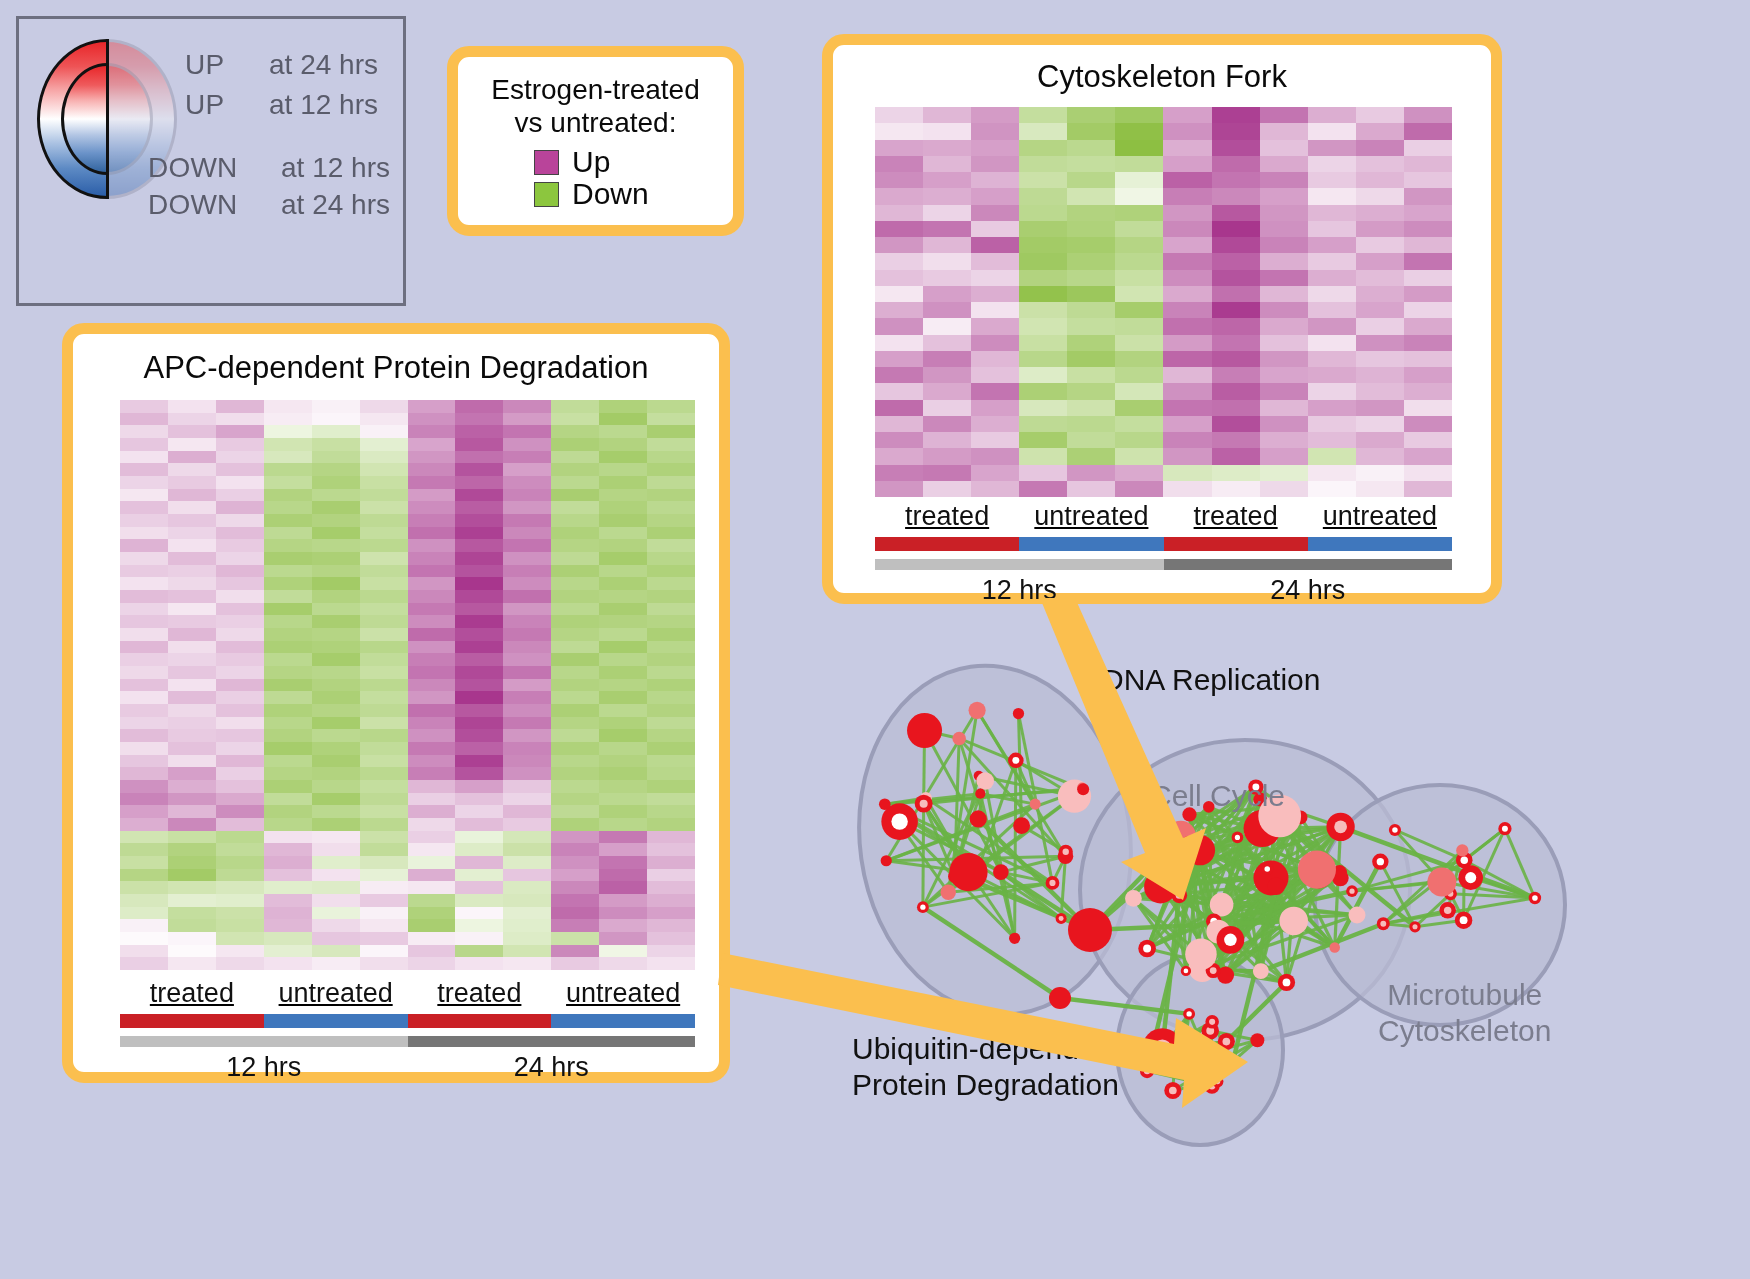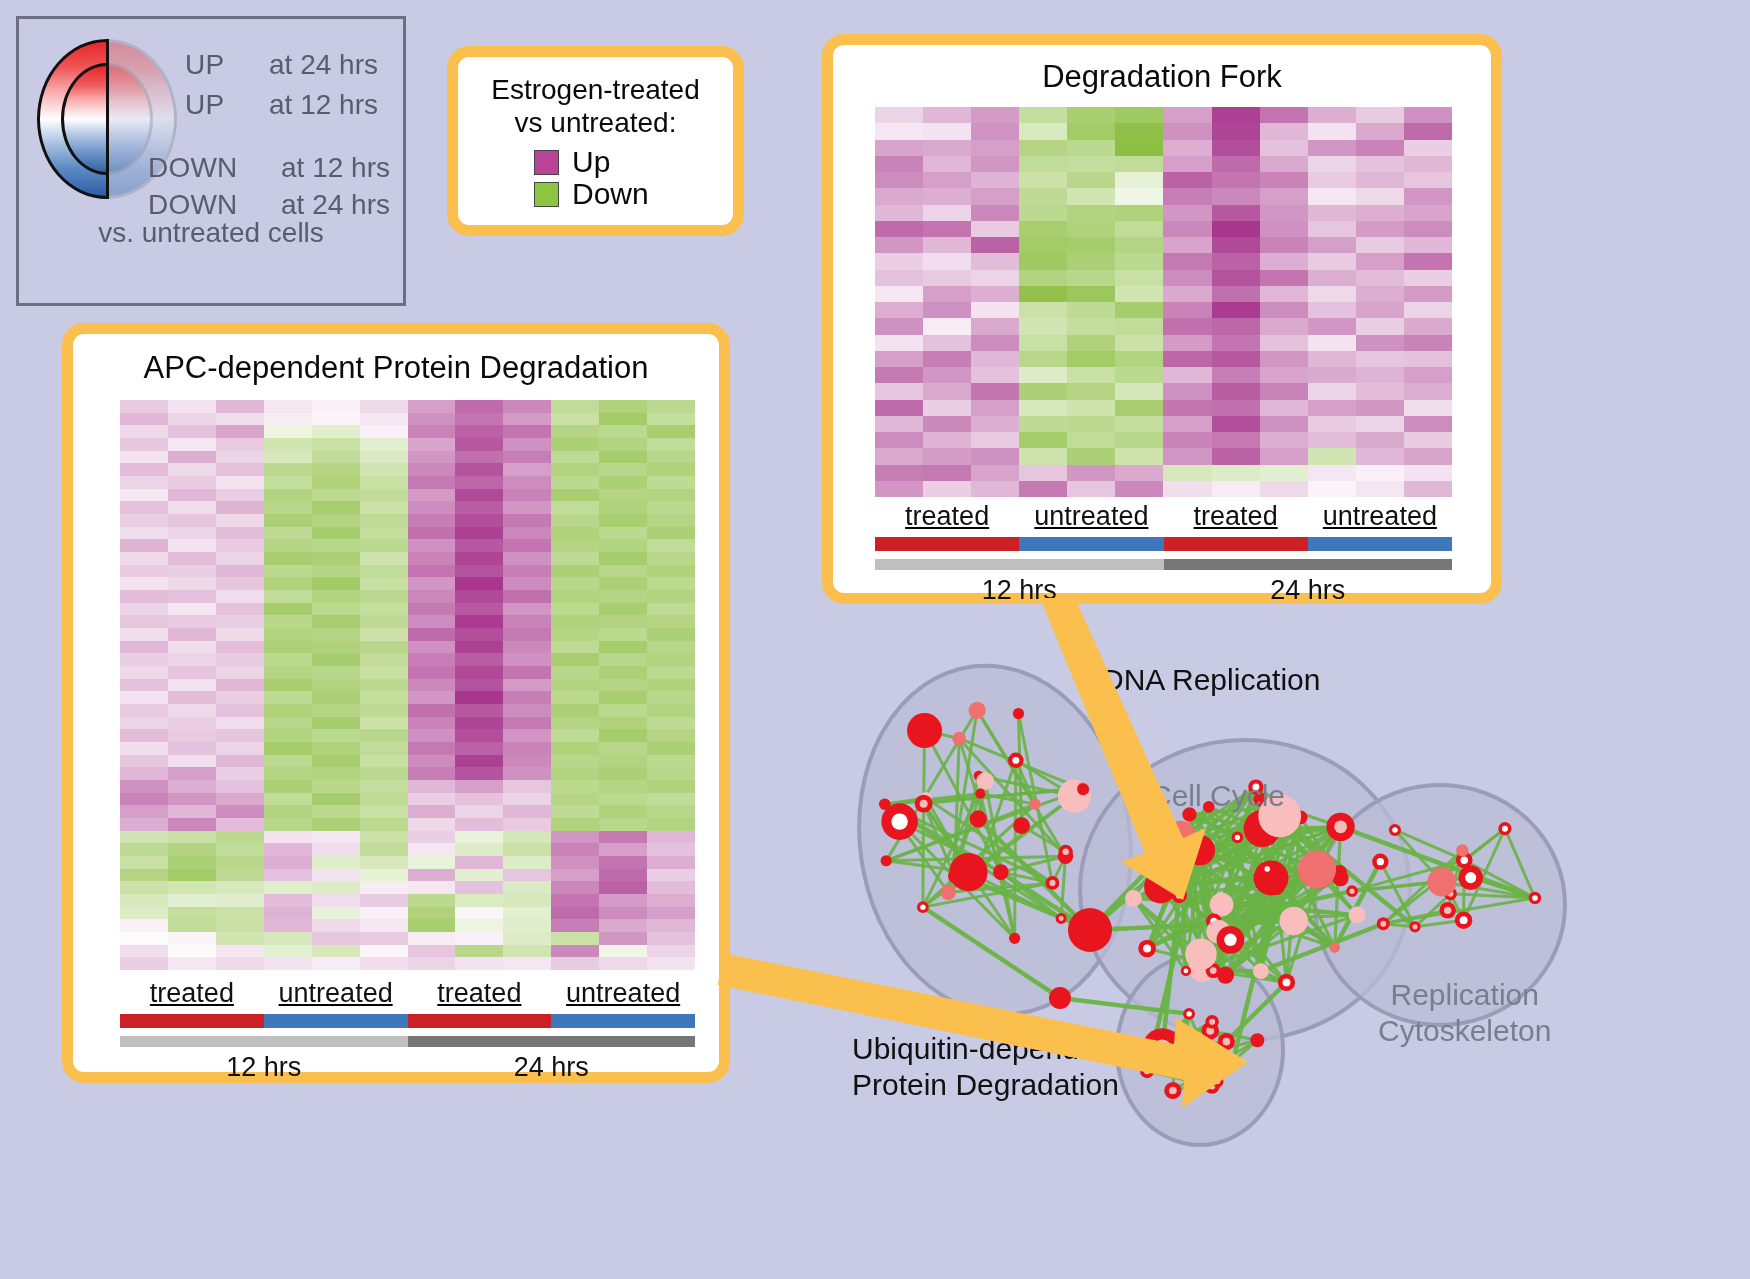--- a/index.html
+++ b/index.html
@@ -103,21 +103,20 @@
   <div class="cm-label" style="left:166px;top:70px;">UP</div>
   <div class="cm-time" style="left:250px;top:70px;">at 12 hrs</div>
 
   <div class="cm-label" style="left:129px;top:133px;">DOWN</div>
   <div class="cm-time" style="left:262px;top:133px;">at 12 hrs</div>
 
   <div class="cm-label" style="left:129px;top:170px;">DOWN</div>
   <div class="cm-time" style="left:262px;top:170px;">at 24 hrs</div>
 
   <div id="cmap-caption">
-    <div>vs. untreated cells</div>
   </div>
 </div>
 
 <div id="updown-legend" class="card">
   <div id="updown-inner">
     <div class="ul-title">Estrogen-treated</div>
     <div class="ul-title">vs untreated:</div>
     <div class="ul-rows">
       <div class="ul-row">
         <span class="sw" id="sw-up" style="background: rgb(185, 68, 154);"></span>
@@ -125,21 +124,21 @@
       </div>
       <div class="ul-row">
         <span class="sw" id="sw-down" style="background: rgb(140, 198, 62);"></span>
         <span class="ul-lab">Down</span>
       </div>
     </div>
   </div>
 </div>
 
 <div id="rf-panel" class="card">
-  <div class="panel-title">Degradation Fork</div>
+  <div class="panel-title">Cytoskeleton Fork</div>
   <div class="hm" id="hm-rf" style="left: 42px; top: 62px; width: 577px; height: 390px; grid-template-columns: repeat(12, 1fr); grid-template-rows: repeat(24, 1fr);">
       <div style="background:rgb(236,212,231)"></div>
       <div style="background:rgb(224,183,214)"></div>
       <div style="background:rgb(212,155,198)"></div>
       <div style="background:rgb(196,222,158)"></div>
       <div style="background:rgb(170,207,115)"></div>
       <div style="background:rgb(159,201,97)"></div>
       <div style="background:rgb(214,159,201)"></div>
       <div style="background:rgb(172,64,147)"></div>
       <div style="background:rgb(195,116,177)"></div>
@@ -1477,21 +1476,21 @@
       <circle cx="377.0574380852984" cy="463.70217019914986" r="8.11796665336842" fill="#e8151e"></circle>
       <circle cx="377.0574380852984" cy="463.70217019914986" r="3.653084994015789" fill="#f6bcbc"></circle>
       <circle cx="385.2445849727796" cy="450.7027236791323" r="7.664038182545472" fill="#e8151e"></circle>
       <circle cx="385.2445849727796" cy="450.7027236791323" r="3.4488171821454623" fill="#f6bcbc"></circle>
       <circle cx="300" cy="330" r="22" fill="#e8151e"></circle>
       <circle cx="270" cy="398" r="11" fill="#e8151e"></circle>
     </svg>
 
   <div class="cluster-label cl-dark" style="left:312px;top:62px;">DNA Replication</div>
   <div class="cluster-label cl-gray" style="left:360px;top:178px;">Cell Cycle</div>
-  <div class="cluster-label cl-gray" style="left:588px;top:377px;text-align:center;">Replication
+  <div class="cluster-label cl-gray" style="left:588px;top:377px;text-align:center;">Microtubule
 Cytoskeleton</div>
   <div class="cluster-label cl-dark" style="left:62px;top:431px;">Ubiquitin-dependent
 Protein Degradation</div>
 </div>
 
 <svg id="arrows" class="abs" width="1750" height="1279">
   <g>
     <polygon points="1040,598 1075,598 1183,838 1206,828 1183,900 1121,862 1145,853" fill="#fbbf4e"></polygon>
   </g>
   <g>

